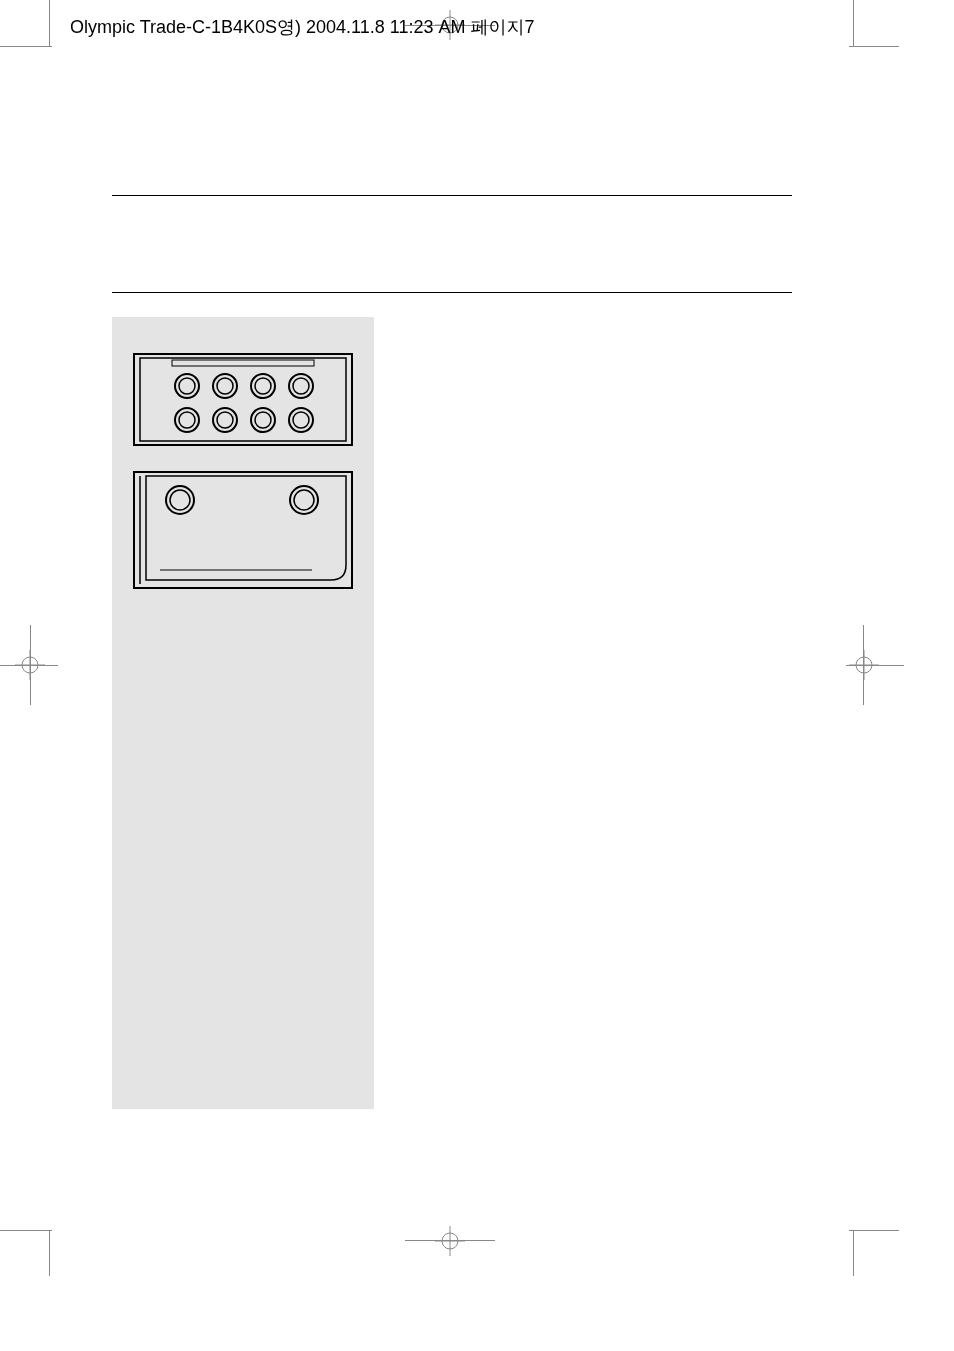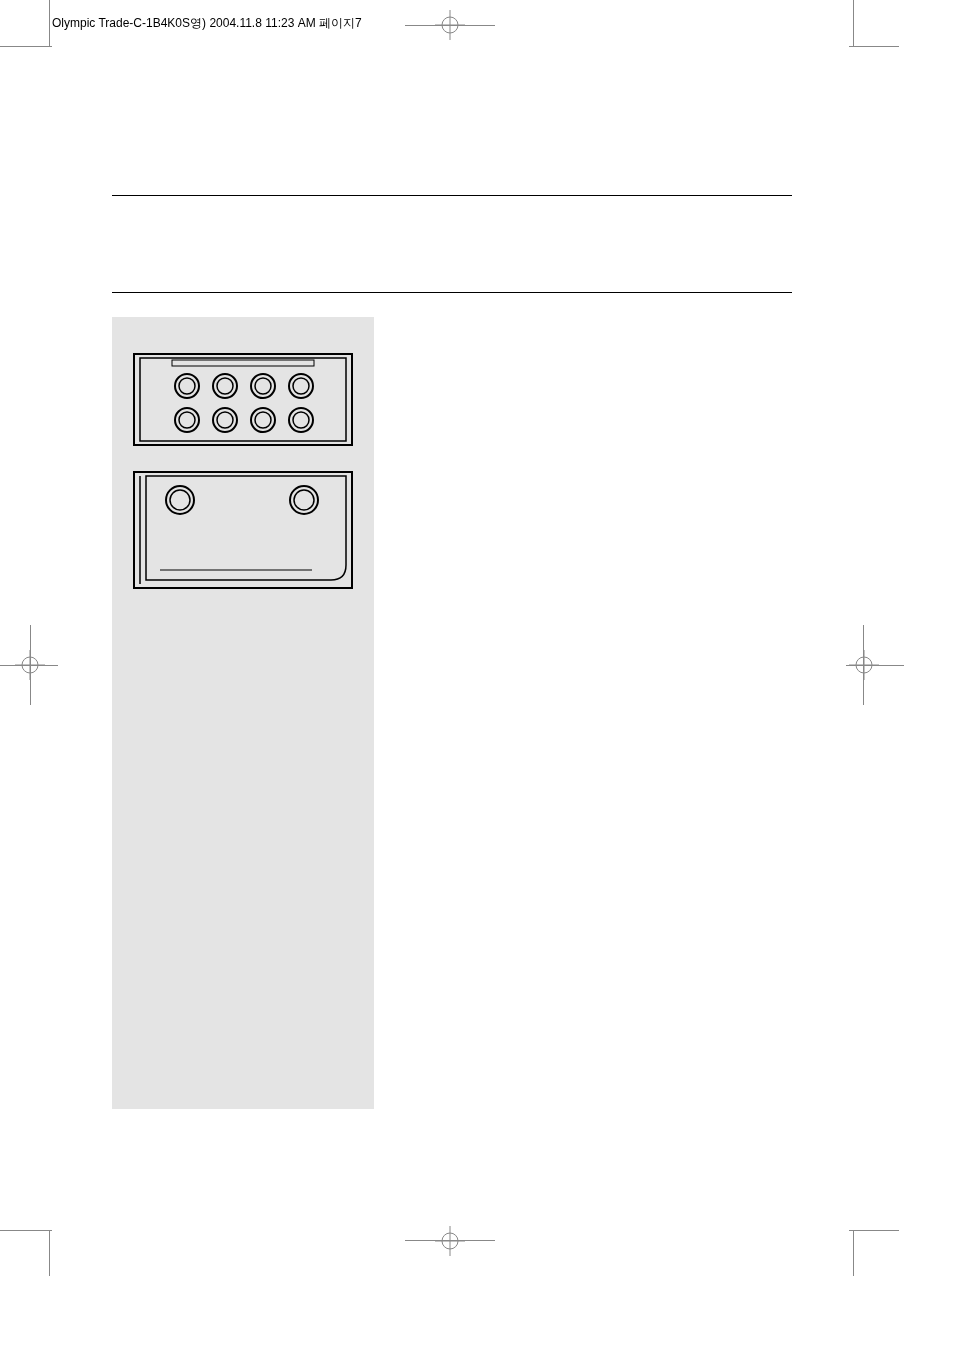--- a/index.html
+++ b/index.html
@@ -51,22 +51,22 @@
       width: 1px;
       background: #888;
     }
     .reg-line-left-v { top: 625px; left: 30px; height: 80px; }
     .reg-line-right-v { top: 625px; right: 90px; height: 80px; }
     
     
     .header-text {
       position: absolute;
       top: 15px;
-      left: 52px;
-      font-size: 12px;
+      left: 70px;
+      font-size: 18px;
       color: #000;
       white-space: nowrap;
     }
     
     
     .content-rule-1 {
       position: absolute;
       top: 195px;
       left: 112px;
       width: 680px;

